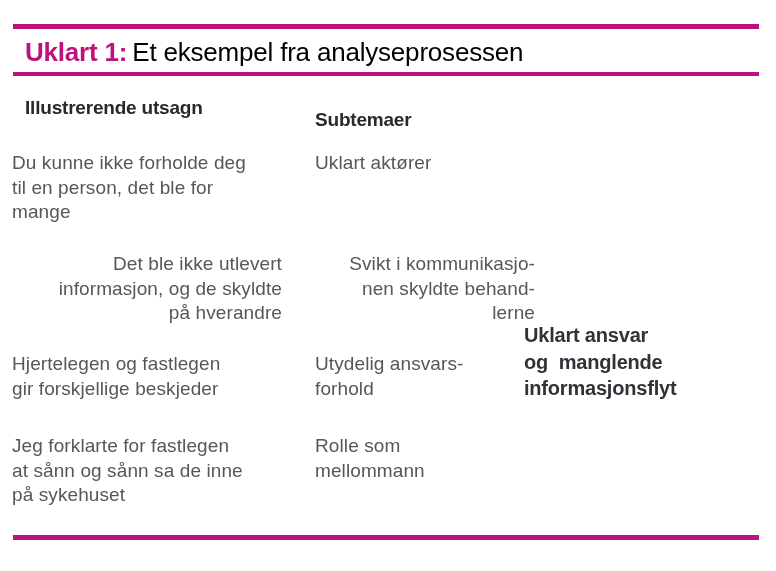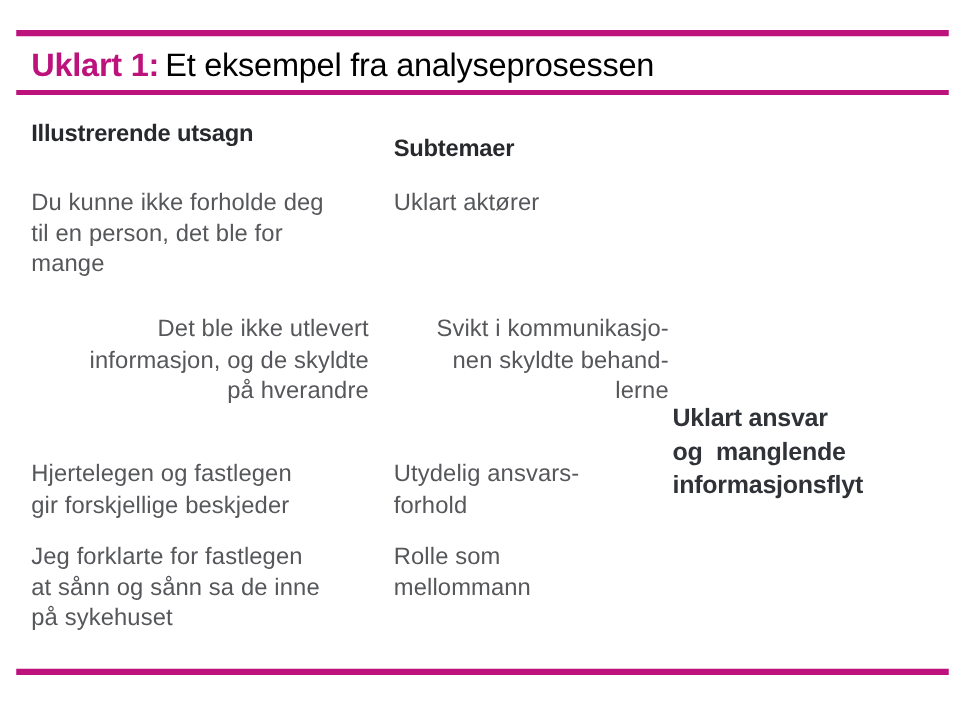--- a/index.html
+++ b/index.html
@@ -60,30 +60,30 @@
 
   .cell {
     position: absolute;
     font-size: 19px;
     line-height: 24.5px;
     font-weight: 400;
     color: #56575a;
     letter-spacing: 0.1px;
     white-space: pre-wrap;
   }
-  .c1 { left: 25px;  width: 270px; }
+  .c1 { left: 12px;  width: 270px; }
   .c2 { left: 315px; width: 220px; }
   .r1 { top: 151px; }
   .r2 { top: 252px; text-align: right; }
-  .r3 { top: 352px; margin-top: 16px; }
+  .r3 { top: 352px; }
   .r4 { top: 434px; }
 
   .theme-cell {
     position: absolute;
-    left: 538px;
+    left: 524px;
     top: 322px;
     width: 205px;
     font-size: 20px;
     line-height: 26.5px;
     font-weight: 700;
     color: #2f3237;
     letter-spacing: -0.2px;
     white-space: pre-wrap;
   }
 </style>

